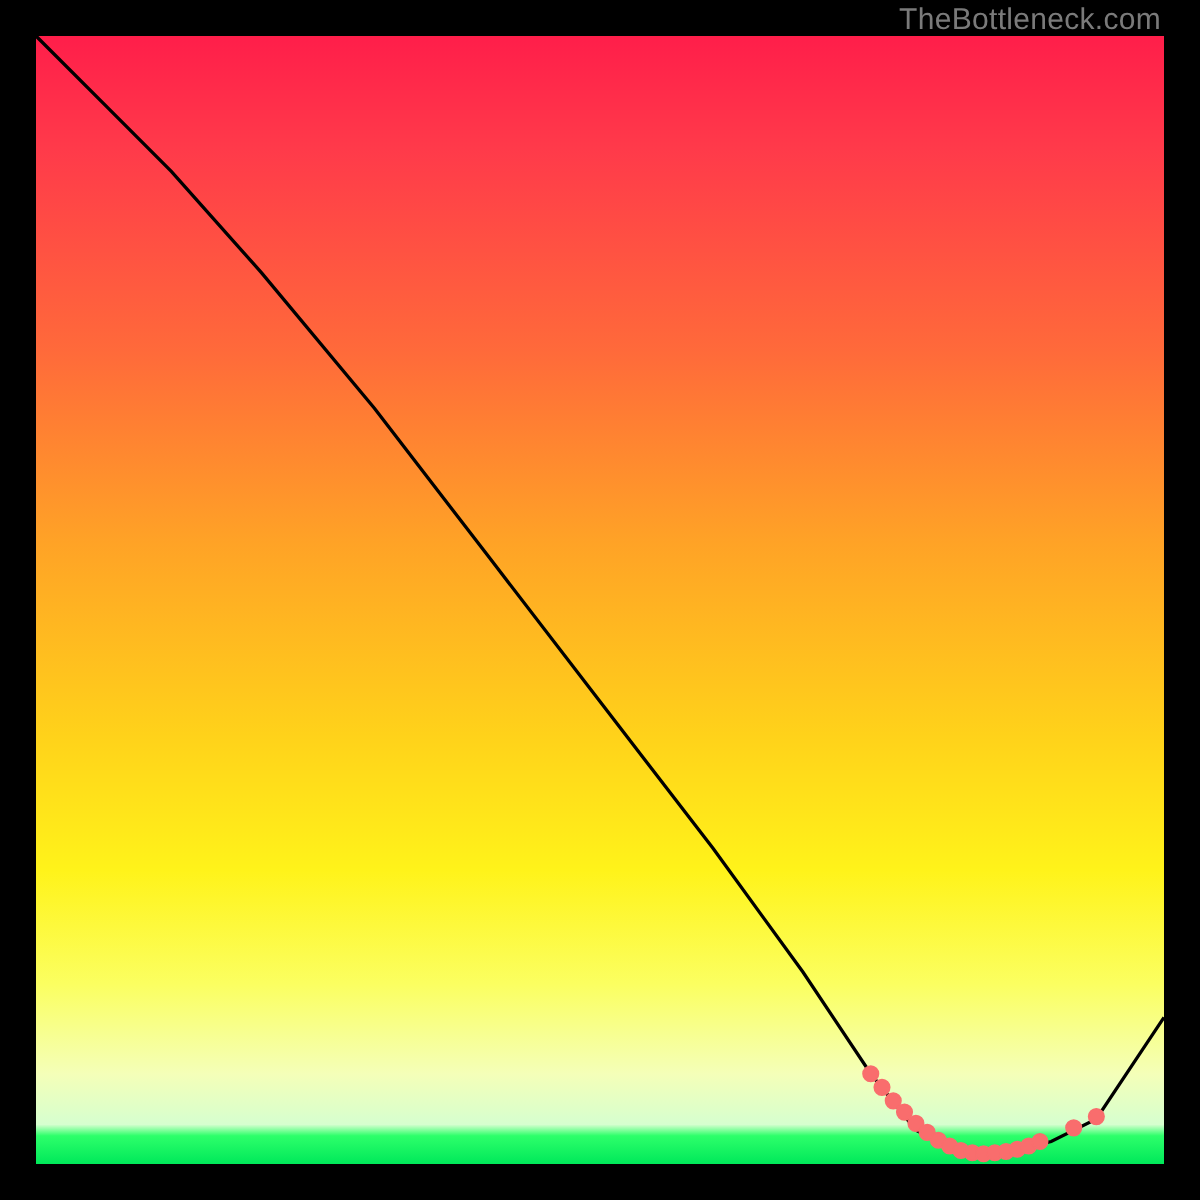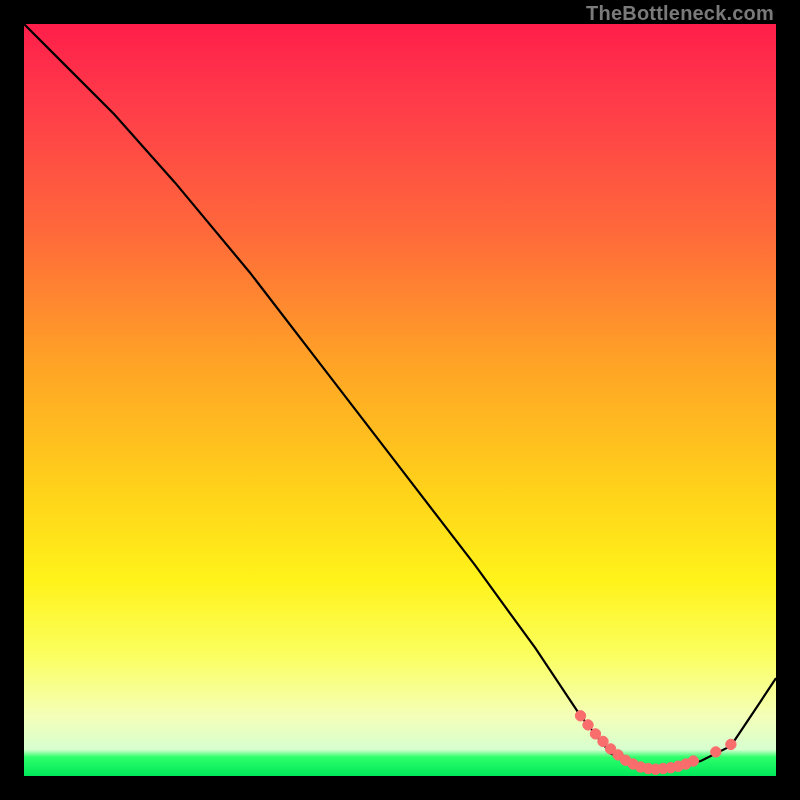--- a/index.html
+++ b/index.html
@@ -37,21 +37,21 @@
       #d6ffcf 96.5%,
       #2dff6a 97.5%,
       #00e85a 100%
     );
   }
   .attrib {
     position: absolute;
     top: 2px;
     right: 26px;
     font-size: 20px;
-    font-weight: 700;
+    font-weight: 400;
     color: #7a7a7a;
     letter-spacing: 0.2px;
     user-select: none;
   }
   svg.curve {
     position: absolute;
     left: 24px;
     top: 24px;
     width: 752px;
     height: 752px;

